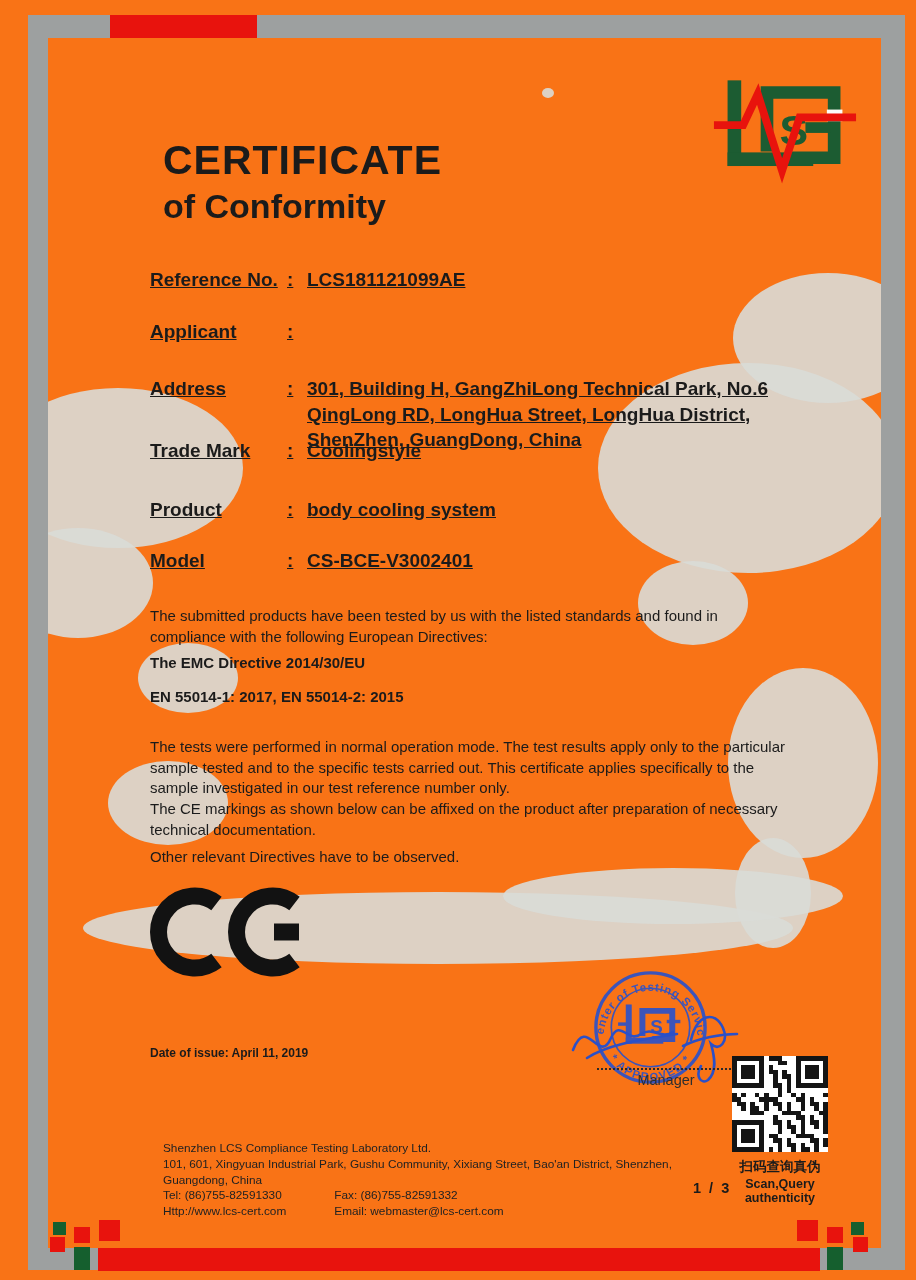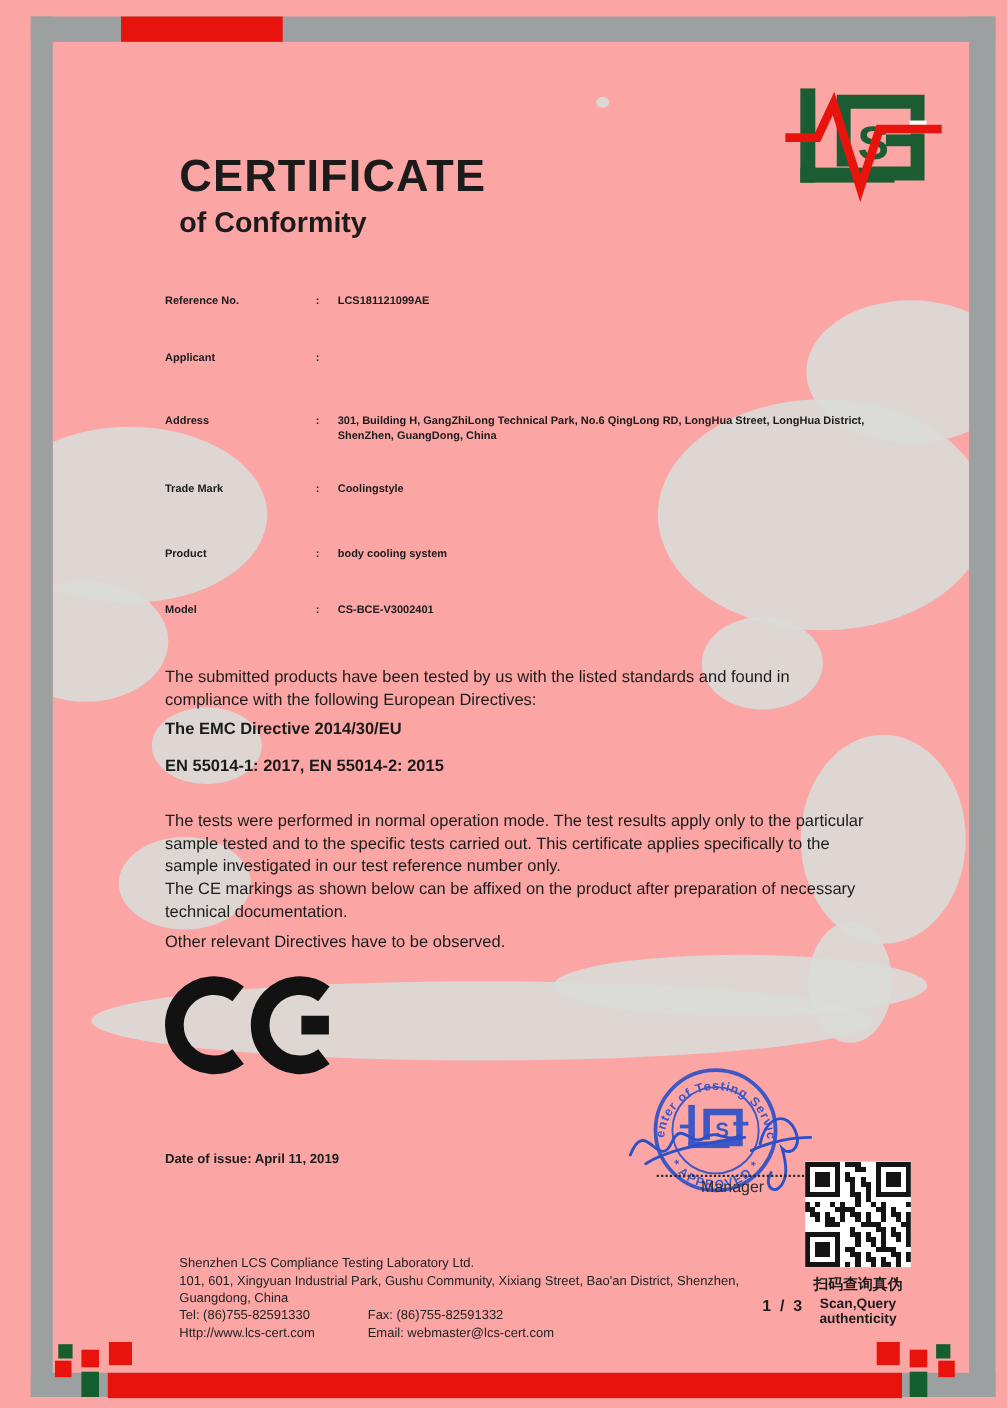--- a/index.html
+++ b/index.html
@@ -1,25 +1,25 @@
 <!DOCTYPE html>
 <html><head>
 <meta charset="utf-8">
 <style>
   html,body{margin:0;padding:0;background:#e8e8e6;}
-  .page{position:relative;width:916px;height:1280px;margin:0 auto;background:#fca5a5;
+  .page{position:relative;width:916px;height:1280px;margin:0 auto;background:#f97316;
         font-family:"Liberation Sans",sans-serif;color:#1b1b1b;overflow:hidden;}
   .abs{position:absolute;}
   .z1{z-index:1}.z2{z-index:2}.z3{z-index:3}
   .frame{background:#9da0a0;}
   .redblk{background:#e8130d;}
   .greenblk{background:#155f2e;}
   .title{font-size:41px;font-weight:700;letter-spacing:1px;line-height:1;}
-  .subtitle{font-size:26px;font-weight:700;margin-top:6px;}
-  .frow{display:flex;font-size:10px;font-weight:700;line-height:1.35;}
+  .subtitle{font-size:34px;font-weight:700;margin-top:6px;}
+  .frow{display:flex;font-size:19px;font-weight:700;line-height:1.35;text-decoration:underline;}
   .fl{width:137px;flex:none;}
   .fc{width:20px;flex:none;}
   .fv{width:512px;}
   .para{font-size:15px;line-height:1.38;width:642px;}
   .parab{font-size:15px;font-weight:700;line-height:1.35;width:642px;}
   .dateline{font-size:12px;font-weight:700;}
   .mgr{font-size:14.5px;color:#2e2e2e;text-align:center;}
   .dots{border-bottom:2.5px dotted #2a2a2a;}
   .qrwrap{width:116px;text-align:center;}
   #qr rect{fill:#141414;}

